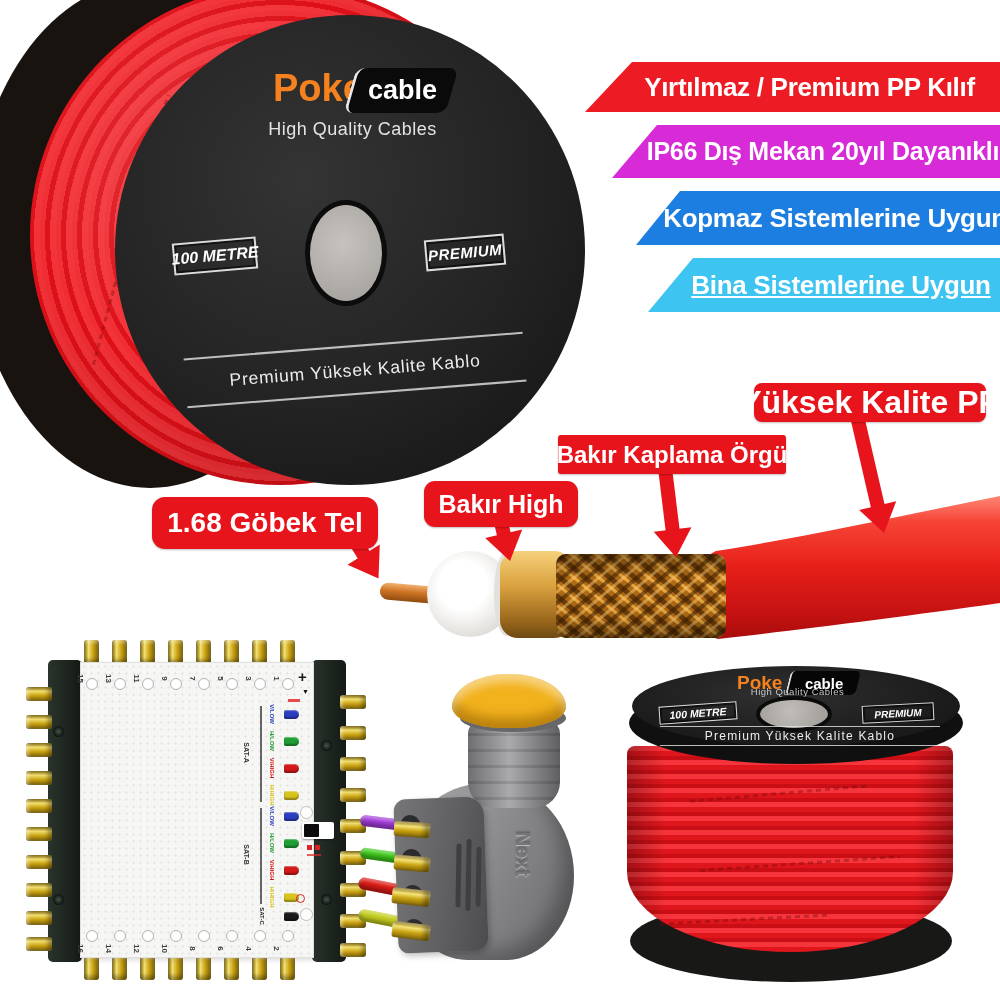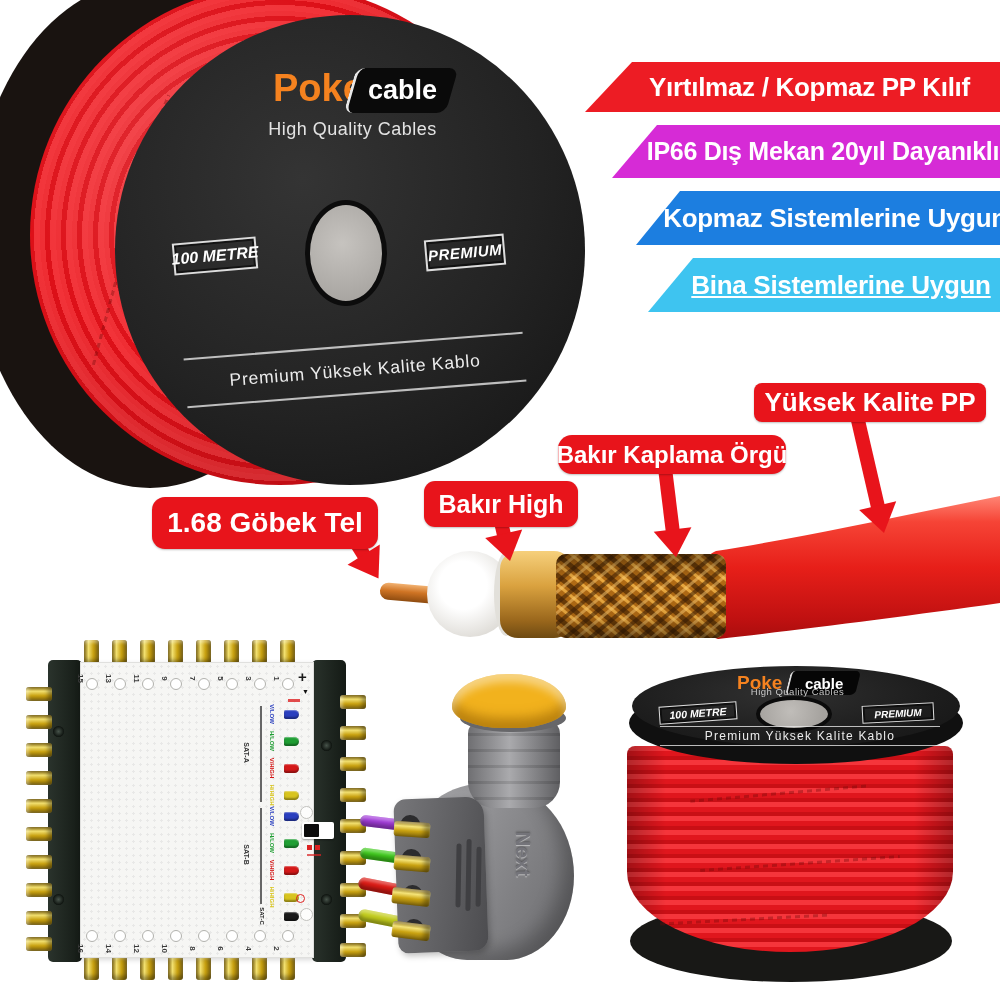--- a/index.html
+++ b/index.html
@@ -70,21 +70,21 @@
                   background:radial-gradient(circle at 45% 40%, #c6c3bf, #a9a6a2 80%)"></div>
       <div class="stampbox" style="left:58px;top:225px;width:84px;height:32px;font-size:16px;transform:rotate(-5deg)">100 METRE</div>
       <div class="stampbox" style="left:310px;top:222px;width:80px;height:31px;font-size:15px;letter-spacing:.5px;transform:rotate(-5deg)">PREMIUM</div>
       <div class="footerband" style="left:70px;top:330px;width:340px;height:50px;font-size:17.5px;letter-spacing:.8px;transform:rotate(-4.5deg)">Premium Yüksek Kalite Kablo</div>
     </div>
   </div>
 
   
   <div class="grp">
     <div class="banner" style="top: 62px; height: 50px; width: 415px; clip-path: polygon(47px 0px, 100% 0px, 100% 100%, 0px 100%); background: rgb(237, 28, 36);">
-      <span>Yırtılmaz / Kopmaz PP Kılıf</span>
+      <span>Yırtılmaz / Premium PP Kılıf</span>
       </div>
     <div class="banner" style="top: 125px; height: 53px; width: 388px; clip-path: polygon(45px 0px, 100% 0px, 100% 100%, 0px 100%); font-size: 25px; background: rgb(214, 43, 214);">
       <span>IP66 Dış Mekan 20yıl Dayanıklı</span>
       </div>
     <div class="banner" style="top: 191px; height: 54px; width: 364px; clip-path: polygon(44px 0px, 100% 0px, 100% 100%, 0px 100%); background: rgb(28, 126, 224);">
       <span>Kopmaz Sistemlerine Uygun</span>
       </div>
     <div class="banner" style="top: 258px; height: 54px; width: 352px; clip-path: polygon(45px 0px, 100% 0px, 100% 100%, 0px 100%); background: rgb(62, 196, 240); text-decoration: underline;">
       <span>Bina Sistemlerine Uygun</span>
       </div>
@@ -167,24 +167,24 @@
   </svg>
 
   
   <div class="grp">
     <div class="callout" style="left: 152px; top: 497px; width: 226px; height: 52px; font-size: 28px; border-radius: 13px; background: rgb(232, 20, 27);">
       <span>1.68 Göbek Tel</span>
       </div>
     <div class="callout" style="left: 424px; top: 481px; width: 154px; height: 46px; font-size: 25px; border-radius: 11px; background: rgb(232, 20, 27);">
       <span>Bakır High</span>
       </div>
-    <div class="callout" style="left: 558px; top: 435px; width: 228px; height: 39px; font-size: 24px; border-radius: 14px; background: rgb(232, 20, 27);">
+    <div class="callout" style="left: 558px; top: 435px; width: 228px; height: 39px; font-size: 24px; border-radius: 3px; background: rgb(232, 20, 27);">
       <span>Bakır Kaplama Örgü</span>
       </div>
-    <div class="callout" style="left: 754px; top: 383px; width: 232px; height: 39px; font-size: 26px; border-radius: 8px; background: rgb(232, 20, 27);">
+    <div class="callout" style="left: 754px; top: 383px; width: 232px; height: 39px; font-size: 32px; border-radius: 8px; background: rgb(232, 20, 27);">
       <span>Yüksek Kalite PP</span>
       </div>
   </div>
 
   
   <div class="grp">
     <div class="abs" style="left:48px;top:660px;width:34px;height:302px;border-radius:5px;background:linear-gradient(90deg,#2a332c,#141a15)"></div>
     <div class="abs" style="left:312px;top:660px;width:34px;height:302px;border-radius:5px;background:linear-gradient(90deg,#2a332c,#141a15)"></div>
     <div class="screw" style="left:53px;top:726px"></div>
     <div class="screw" style="left:53px;top:894px"></div>

